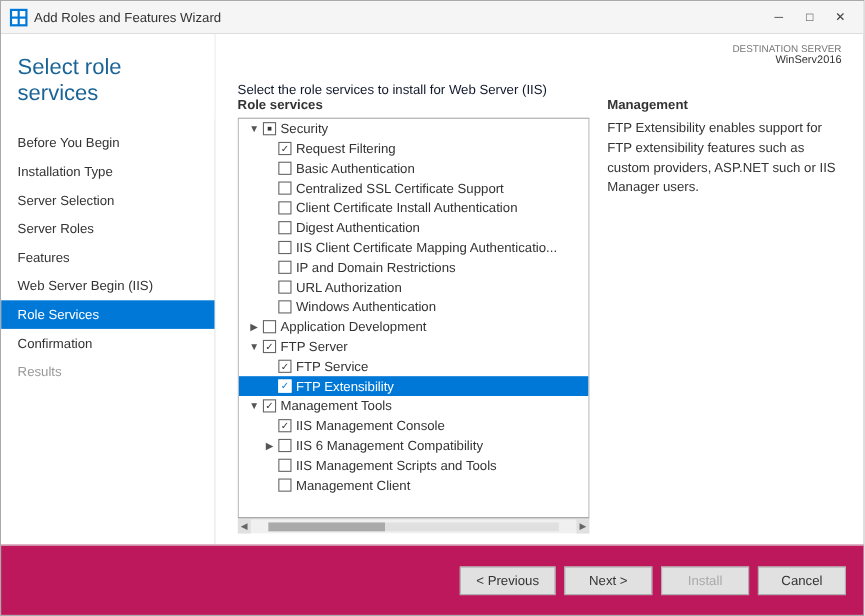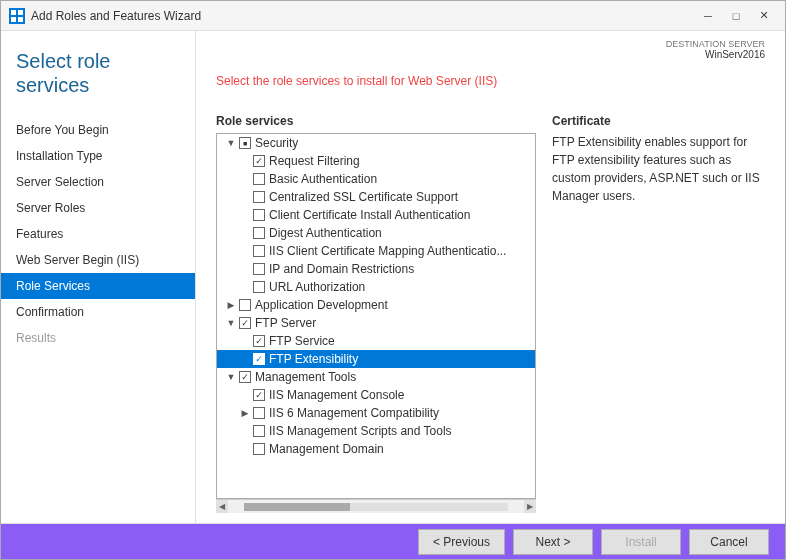--- a/index.html
+++ b/index.html
@@ -133,22 +133,22 @@
 
     .main-content {
       flex: 1;
       padding: 10px 20px 10px 20px;
       overflow: hidden;
       display: flex;
       flex-direction: column;
     }
     .instruction-text {
       font-size: 12px;
-      color: #ef4444;
-      margin-bottom: 26px;
+      color: #0f172a;
+      margin-bottom: 0;
       flex-shrink: 0;
     }
 
     .two-col {
       display: flex;
       flex: 1;
       gap: 16px;
       overflow: hidden;
     }
 
@@ -259,28 +259,28 @@
       margin-bottom: 5px;
     }
     .desc-text {
       font-size: 12px;
       color: #333;
       line-height: 1.5;
     }
 
     
     .footer {
-      height: 36px;
+      height: 64px;
       border-top: 1px solid #ddd;
       display: flex;
       align-items: center;
       justify-content: flex-end;
       padding: 0 16px;
       gap: 8px;
-      background: #8b5cf6;
+      background: #be185d;
       flex-shrink: 0;
     }
     .btn {
       min-width: 80px;
       height: 26px;
       padding: 0 14px;
       font-size: 12px;
       border: 1px solid #adadad;
       background: #e1e1e1;
       cursor: pointer;
@@ -395,20 +395,25 @@
                 <div class="tree-item indent-2">
                   <span class="expander leaf"></span>
                   <span class="cb "></span>
                   <span class="item-label">IP and Domain Restrictions</span>
                 </div>
                 <div class="tree-item indent-2">
                   <span class="expander leaf"></span>
                   <span class="cb "></span>
                   <span class="item-label">URL Authorization</span>
                 </div>
+                <div class="tree-item indent-2">
+                  <span class="expander leaf"></span>
+                  <span class="cb "></span>
+                  <span class="item-label">Windows Authentication</span>
+                </div>
                 <div class="tree-item indent-1">
                   <span class="expander closed"></span>
                   <span class="cb "></span>
                   <span class="item-label">Application Development</span>
                 </div>
                 <div class="tree-item indent-1">
                   <span class="expander open"></span>
                   <span class="cb checked"></span>
                   <span class="item-label">FTP Server</span>
                 </div>
@@ -438,34 +443,34 @@
                   <span class="item-label">IIS 6 Management Compatibility</span>
                 </div>
                 <div class="tree-item indent-2">
                   <span class="expander leaf"></span>
                   <span class="cb "></span>
                   <span class="item-label">IIS Management Scripts and Tools</span>
                 </div>
                 <div class="tree-item indent-2">
                   <span class="expander leaf"></span>
                   <span class="cb "></span>
-                  <span class="item-label">Management Domain</span>
+                  <span class="item-label">Management Client</span>
                 </div>
               </div>
             <div class="h-scroll">
               <div style="width:12px;height:14px;background:#e0e0e0;display:flex;align-items:center;justify-content:center;font-size:8px;color:#666;flex-shrink:0;">◀</div>
               <div class="h-scroll-track">
                 <div class="h-scroll-thumb"></div>
               </div>
               <div style="width:12px;height:14px;background:#e0e0e0;display:flex;align-items:center;justify-content:center;font-size:8px;color:#666;flex-shrink:0;">▶</div>
             </div>
           </div>
 
           <div class="description-panel">
-            <div class="desc-header">Certificate</div>
+            <div class="desc-header">Management</div>
             <div class="desc-text">FTP Extensibility enables support for FTP extensibility features such as custom providers, ASP.NET such or IIS Manager users.</div>
           </div>
         </div>
       </div>
     </div>
   </div>
 
   <div class="footer">
     <button class="btn">&lt; Previous</button>
     <button class="btn primary">Next &gt;</button>

